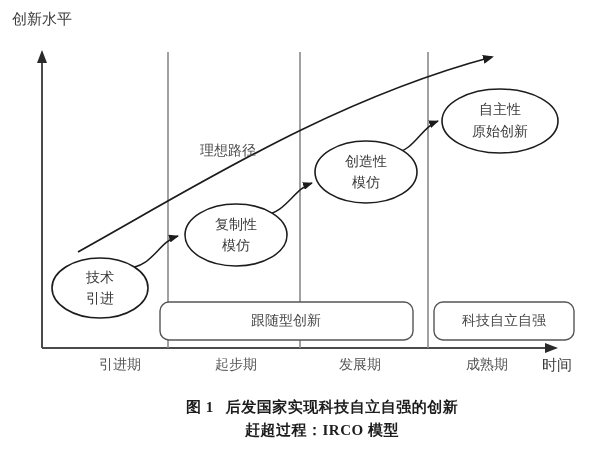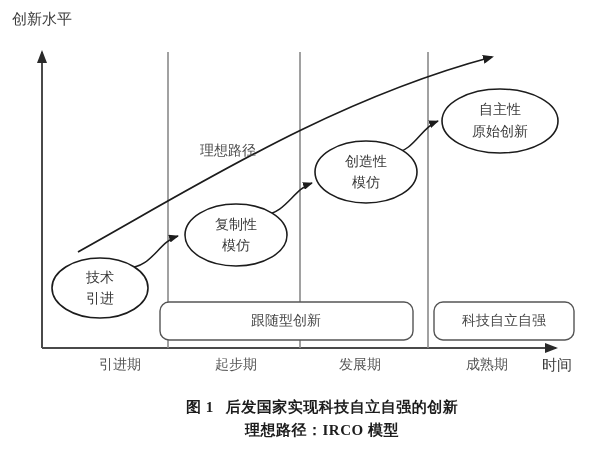--- a/index.html
+++ b/index.html
@@ -182,16 +182,16 @@
     <g>
       <text class="stage-text" x="120" y="366">引进期</text>
       <text class="stage-text" x="236" y="366">起步期</text>
       <text class="stage-text" x="360" y="366">发展期</text>
       <text class="stage-text" x="487" y="366">成熟期</text>
     </g>
   </svg>
 
   <div id="caption">
     <span class="cap-line"><span class="cap-num">图 1</span><span>后发国家实现科技自立自强的创新</span></span>
-    <span class="cap-line">理想路径：IRCO 模型</span>
+    <span class="cap-line">赶超过程：IRCO 模型</span>
   </div>
 
 </div>
 
 </body></html>

